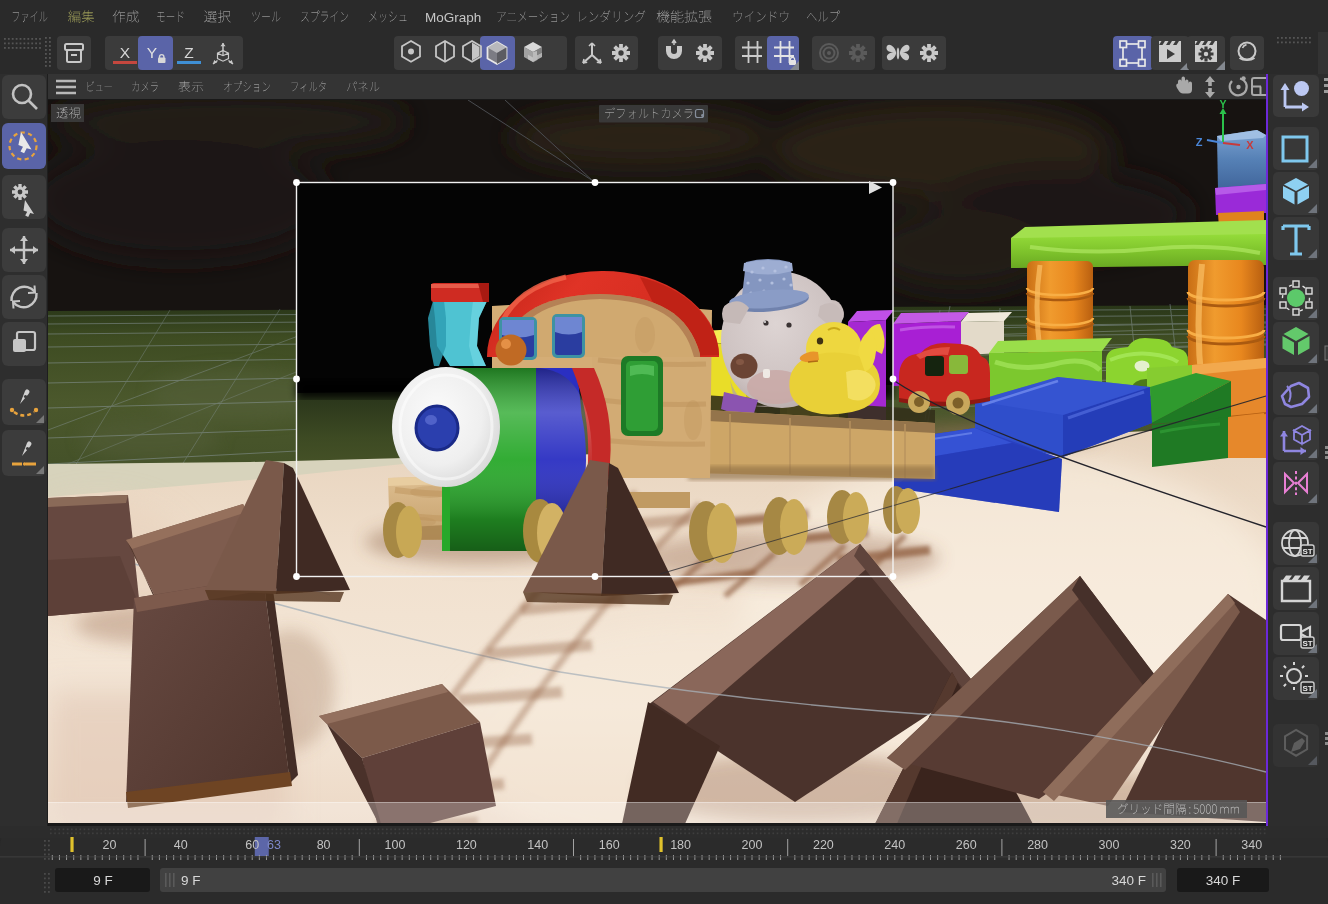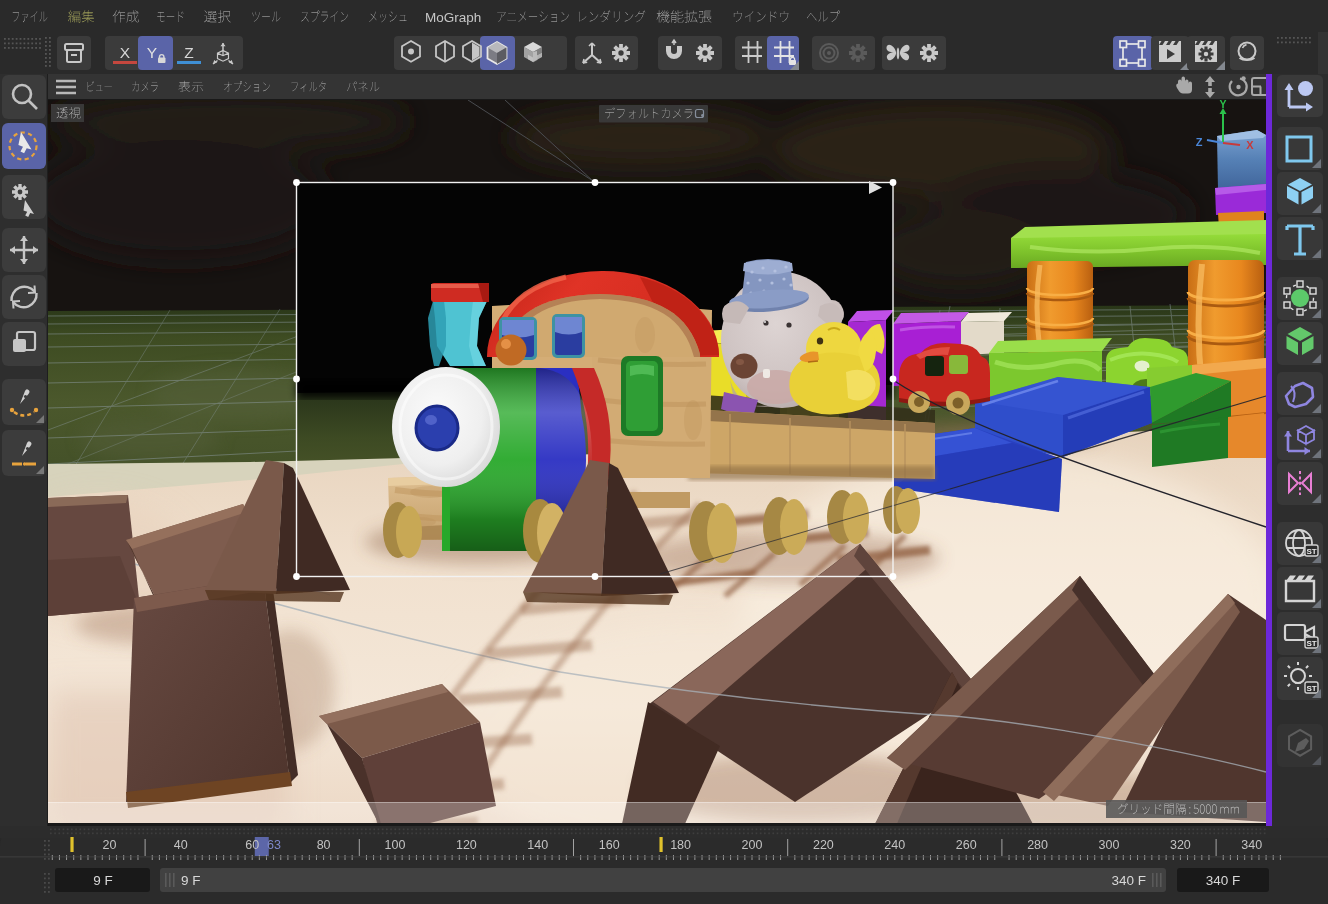--- a/index.html
+++ b/index.html
@@ -9,21 +9,21 @@
 
 #menubar{position:absolute;left:0;top:0;width:1328px;height:32px;background:#2a2a2a;color:#c6c6c6;font-size:13.5px;}
 
 #toolbar{position:absolute;left:0;top:32px;width:1328px;height:42px;background:#2a2a2a;}
 
 #leftbar{position:absolute;left:0;top:74px;width:48px;height:752px;background:#2e2e2e;border-right:1px solid #1e1e1e;}
 
 #viewport{position:absolute;left:48px;top:74px;width:1218px;height:752px;background:#0d0c0b;}
 #vpmenu{position:absolute;left:0;top:0;width:1218px;height:26px;background:#343434;color:#c4c4c4;font-size:12.5px;border-bottom:1px solid #191919;}
 
-#rightbar{position:absolute;left:1266px;top:74px;width:62px;height:752px;background:#2d2d2d;border-left:6px solid #6d28d9;}
+#rightbar{position:absolute;left:1266px;top:74px;width:62px;height:752px;background:#2d2d2d;border-left:2px solid #6d28d9;}
 
 #timeline{position:absolute;left:0;top:826px;width:1328px;height:78px;background:#2b2b2b;border-radius:20px;}
 </style>
 </head>
 <body>
 <div id="app">
   <div id="menubar">
       <svg class="abs" style="left:0;top:0" width="1328" height="32" viewBox="0 0 1328 32">
         <g transform="translate(11.3,21.5) scale(0.00915,-0.0135)" fill="#c6c6c6">
           <path d="M833 664Q830 657 828.5 652.0Q827 647 825 633Q818 591 804.5 541.0Q791 491 772.0 439.5Q753 388 729.0 341.5Q705 295 677 260Q631 203 578.0 155.0Q525 107 455.5 68.5Q386 30 292 1L265 31Q360 57 430.5 93.0Q501 129 555.5 175.5Q610 222 653 278Q691 327 720.5 393.0Q750 459 770.0 526.5Q790 594 797 647Q783 647 740.0 647.0Q697 647 637.5 647.0Q578 647 513.0 647.0Q448 647 389.5 647.0Q331 647 290.5 647.0Q250 647 240 647Q215 647 197.0 646.5Q179 646 160 645V681Q173 680 185.0 678.5Q197 677 211.0 676.5Q225 676 241 676Q249 676 280.5 676.0Q312 676 358.5 676.0Q405 676 459.0 676.0Q513 676 566.5 676.0Q620 676 666.0 676.0Q712 676 743.0 676.0Q774 676 781 676Q789 676 795.5 676.5Q802 677 810 679Z M1842 512Q1840 508 1837.0 504.5Q1834 501 1831 496Q1822 482 1804.0 454.5Q1786 427 1759.5 393.0Q1733 359 1699.0 325.5Q1665 292 1624 266L1594 287Q1636 310 1675.5 348.0Q1715 386 1746.5 426.5Q1778 467 1795 495Q1779 495 1737.0 495.0Q1695 495 1638.0 495.0Q1581 495 1520.0 495.5Q1459 496 1405.0 496.0Q1351 496 1315.0 496.0Q1279 496 1272 496Q1253 496 1230.0 495.5Q1207 495 1189 493V531Q1207 529 1230.0 527.5Q1253 526 1272 526Q1279 526 1316.0 526.0Q1353 526 1408.0 526.0Q1463 526 1524.5 526.0Q1586 526 1643.0 526.0Q1700 526 1742.0 526.0Q1784 526 1797 526Q1801 526 1805.5 526.5Q1810 527 1815.0 527.5Q1820 528 1824 529ZM1513 410Q1513 338 1507.5 279.0Q1502 220 1487.5 171.0Q1473 122 1447.0 81.0Q1421 40 1381.5 5.5Q1342 -29 1285 -61L1251 -34Q1264 -30 1279.5 -23.0Q1295 -16 1307 -9Q1385 43 1421.5 103.5Q1458 164 1469.0 229.5Q1480 295 1480 362Q1480 373 1479.5 385.0Q1479 397 1477 410Z M2110 334Q2235 369 2349.5 422.0Q2464 475 2546 527Q2600 561 2646.5 597.0Q2693 633 2734.5 672.5Q2776 712 2812 756L2838 733Q2798 690 2754.5 650.0Q2711 610 2661.0 572.5Q2611 535 2553 497Q2500 463 2432.0 428.5Q2364 394 2286.5 362.5Q2209 331 2127 304ZM2535 509 2565 527V65Q2565 50 2565.5 33.5Q2566 17 2567.0 3.5Q2568 -10 2569 -17H2531Q2532 -10 2533.0 3.5Q2534 17 2534.5 33.5Q2535 50 2535 65Z M3545 20Q3547 29 3548.5 39.0Q3550 49 3550 59Q3550 67 3550.0 102.0Q3550 137 3550.0 189.5Q3550 242 3550.0 303.0Q3550 364 3550.0 425.5Q3550 487 3550.0 539.5Q3550 592 3550.0 628.0Q3550 664 3550 674Q3550 697 3549.0 711.5Q3548 726 3547 736H3583Q3582 726 3581.5 711.5Q3581 697 3581 674Q3581 664 3581.0 625.5Q3581 587 3581.0 530.0Q3581 473 3581.0 407.0Q3581 341 3581.0 277.0Q3581 213 3581.0 160.0Q3581 107 3581.0 75.0Q3581 43 3581 43Q3633 68 3695.0 109.0Q3757 150 3816.0 205.0Q3875 260 3917 324L3936 298Q3891 235 3834.0 182.0Q3777 129 3715.0 87.5Q3653 46 3593 17Q3584 13 3577.5 8.5Q3571 4 3567 1ZM3092 15Q3152 59 3198.5 122.5Q3245 186 3270 267Q3281 304 3287.5 357.5Q3294 411 3296.5 470.0Q3299 529 3299.5 583.5Q3300 638 3300 677Q3300 691 3299.0 704.0Q3298 717 3296 730H3333Q3332 721 3331.5 712.0Q3331 703 3330.5 694.5Q3330 686 3330 677Q3330 638 3329.0 582.5Q3328 527 3324.5 465.5Q3321 404 3315.0 349.0Q3309 294 3298 257Q3276 181 3229.5 112.0Q3183 43 3121 -5Z"></path>

